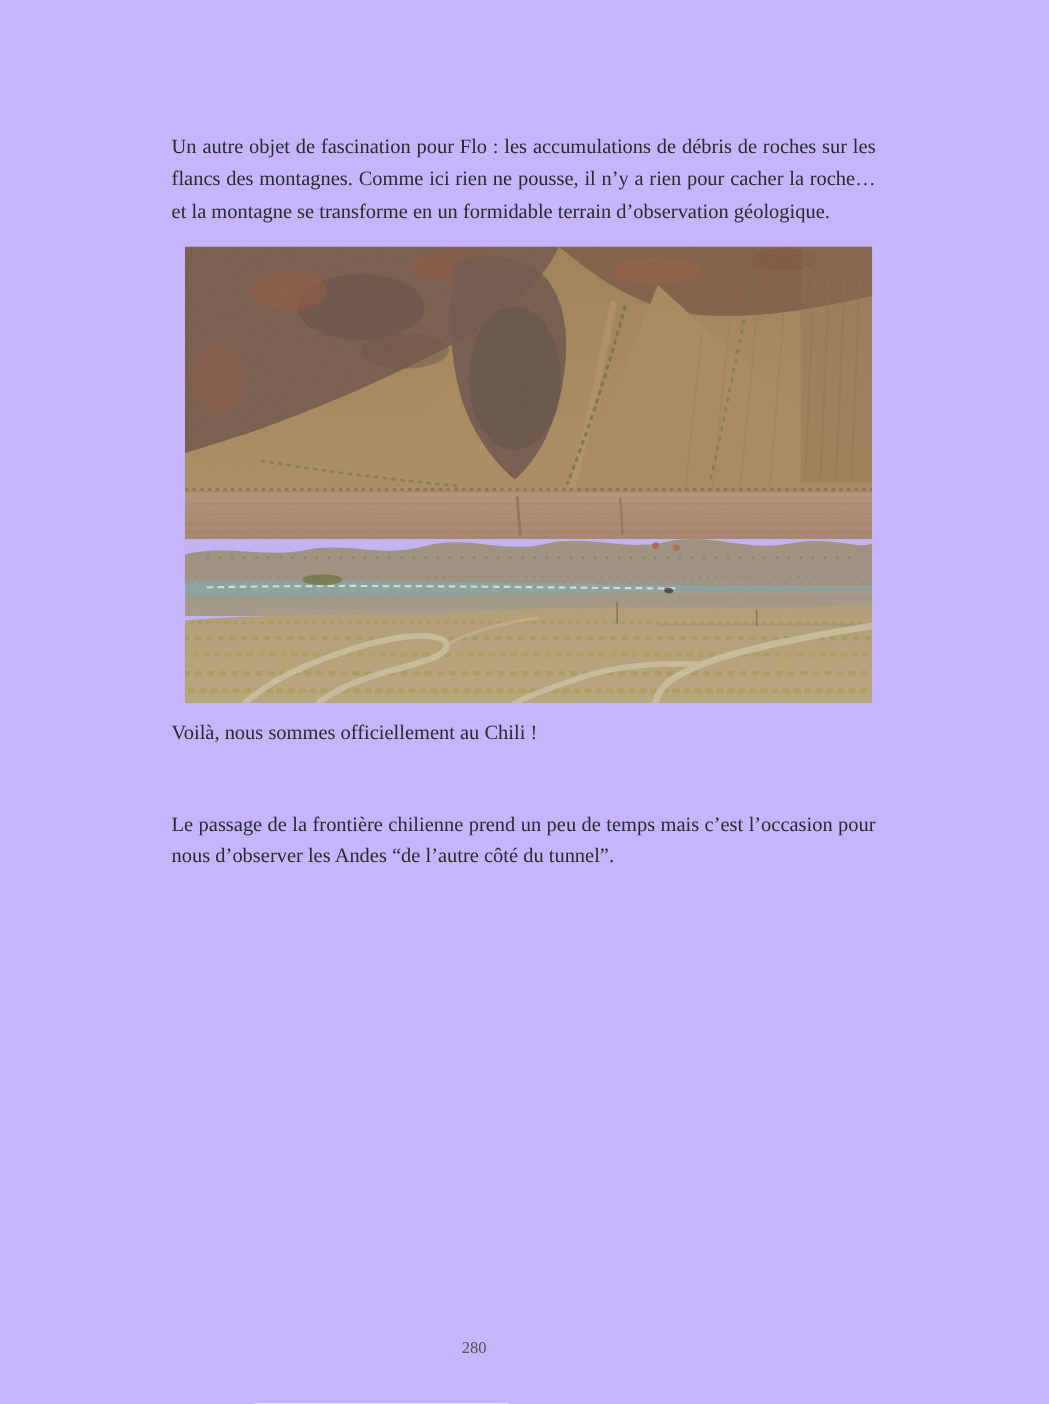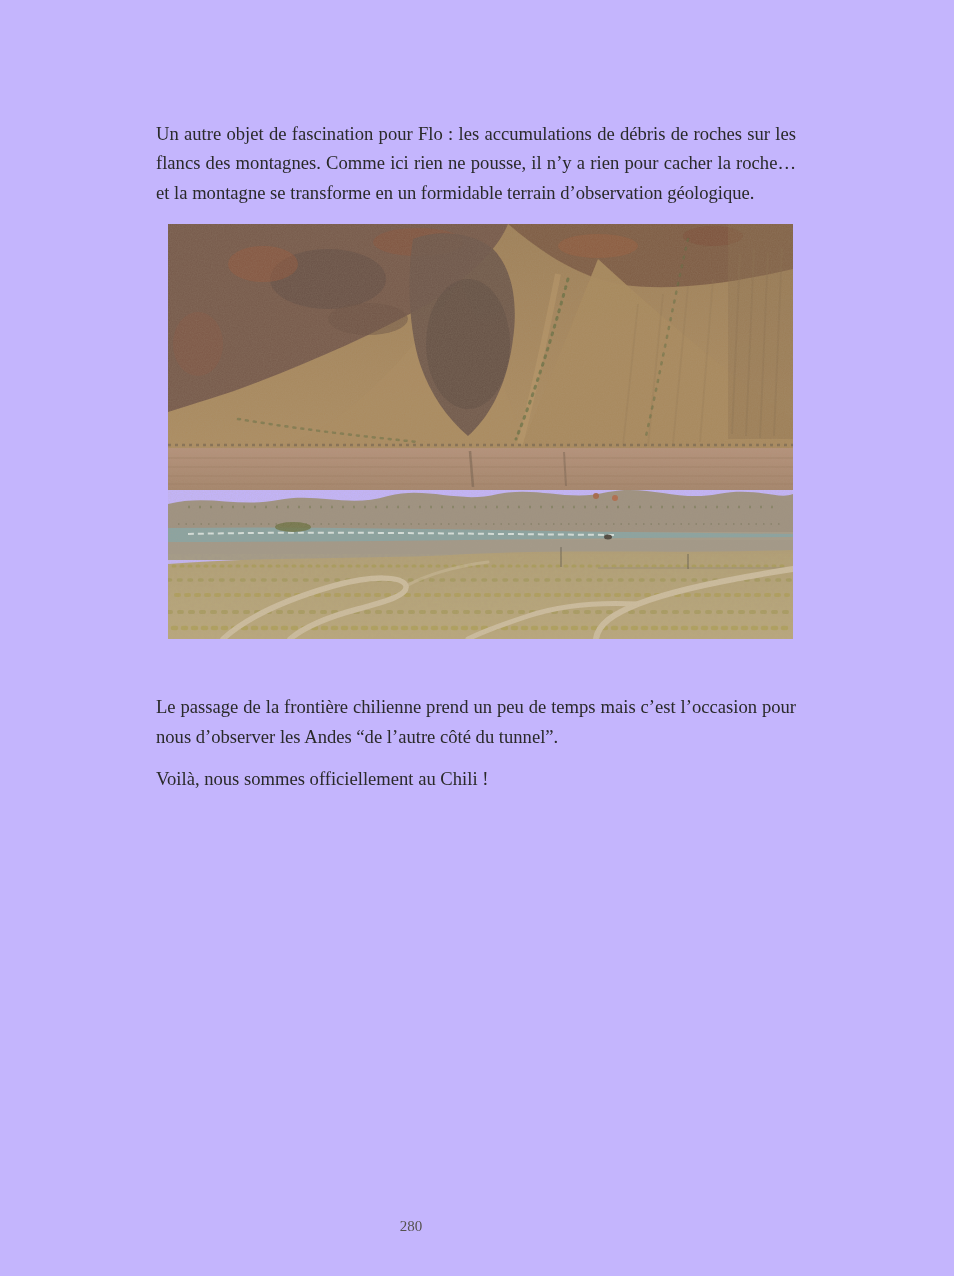--- a/index.html
+++ b/index.html
@@ -28,20 +28,21 @@
   }
   .photo-wrap svg { display: block; }
   .p-after-photo { margin-top: 53px; }
   .p-last { margin-top: 13px; }
   .page-number {
     position: absolute;
     top: 1218px; left: 0; width: 822px;
     text-align: center;
     font-size: 15px;
     color: #55524f;
+    padding-left: 20px;
   }
 </style>
 </head>
 <body>
 
 <div class="page">
 
   <p class="body-text p-first">Un autre objet de fascination pour Flo : les accumulations de débris de roches sur les flancs des montagnes. Comme ici rien ne pousse, il n’y a rien pour cacher la roche… et la montagne se transforme en un formidable terrain d’observation géologique.</p>
 
   <div class="photo-wrap">
@@ -165,18 +166,18 @@
           <path d="M470,380 C430,378 390,382 360,392 C330,402 310,410 300,415" stroke-width="5"></path>
           <path d="M55,415 C80,392 120,375 165,362 C205,351 235,352 238,362 C240,372 215,378 190,385 C160,393 135,404 122,415" stroke-width="5.5"></path>
           <path d="M238,362 C260,350 290,342 320,338" stroke-width="3" opacity="0.5"></path>
         </g>
       </g>
 
       <rect x="0" y="0" width="625" height="415" filter="url(#grain)"></rect>
     </svg>
   </div>
 
+  <p class="body-text p-last">Voilà, nous sommes officiellement au Chili !</p>
+
   <p class="body-text p-after-photo">Le passage de la frontière chilienne prend un peu de temps mais c’est l’occasion pour nous d’observer les Andes “de l’autre côté du tunnel”.</p>
-
-  <p class="body-text p-last">Voilà, nous sommes officiellement au Chili !</p>
 
   <div class="page-number">280</div>
 </div>
 
 </body></html>

